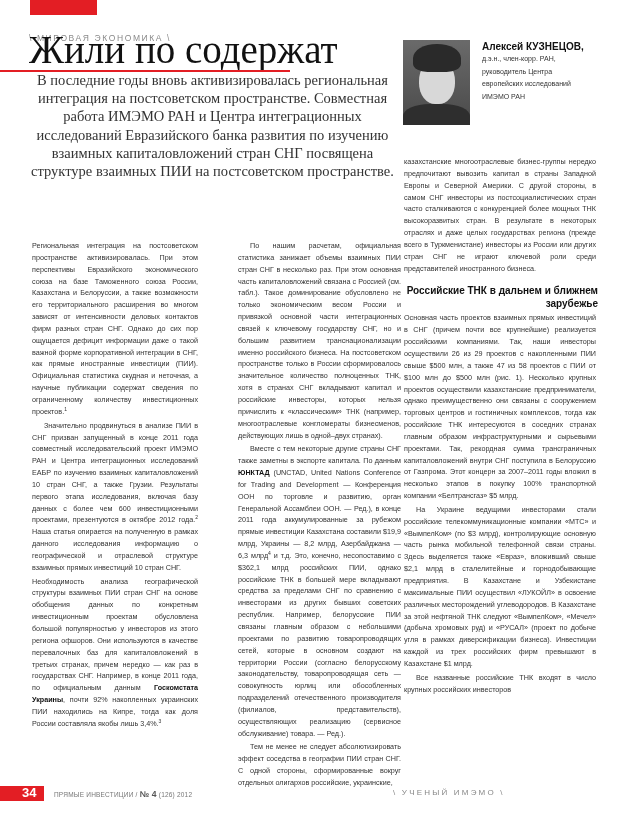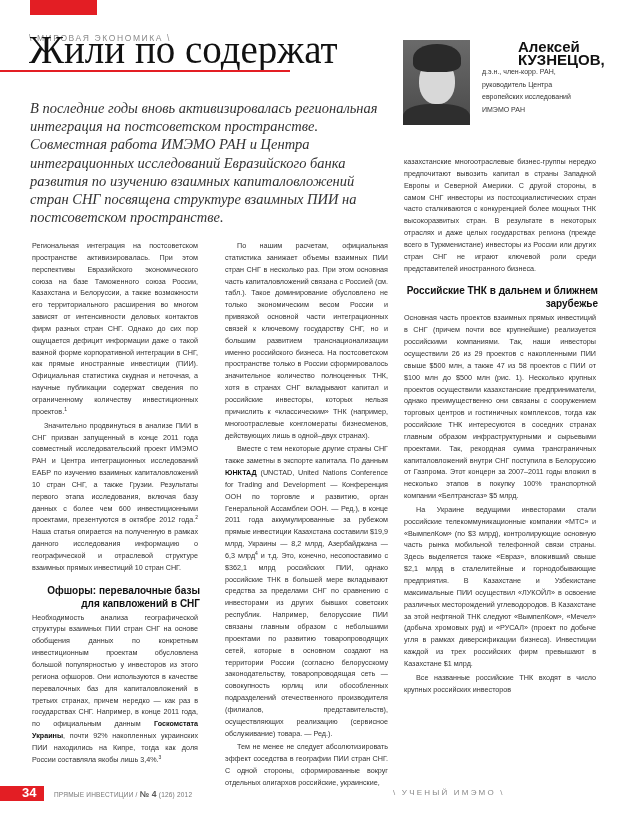--- a/index.html
+++ b/index.html
@@ -7,31 +7,31 @@
   .abs { position: absolute; }
   .red-bar { left: 30px; top: 0; width: 67px; height: 15px; background: #e31e24; }
   .section-label { left: 29px; top: 21px; font-size: 8.5px; font-weight: normal; letter-spacing: 1.6px; color: #8a8a8a; white-space: nowrap; margin-top: 12px; }
   .title { left: 29px; top: 28px; font-family: "Liberation Serif", serif; font-size: 39px; color: #111; white-space: nowrap; line-height: 44px; }
   .title-rule { left: 0; top: 70px; width: 290px; height: 2px; background: #e31e24; }
   .photo { left: 403px; top: 40px; width: 67px; height: 85px; background: linear-gradient(180deg, #6a6a6a 0%, #4a4a4a 100%); overflow: hidden; }
   .photo .face { position: absolute; left: 16px; top: 18px; width: 36px; height: 46px; border-radius: 50% 50% 45% 45%; background: #d8d8d8; }
   .photo .hair { position: absolute; left: 10px; top: 4px; width: 48px; height: 28px; border-radius: 50% 50% 30% 30%; background: #2a2a2a; }
   .photo .shoulders { position: absolute; left: 0; top: 64px; width: 67px; height: 30px; border-radius: 40% 40% 0 0; background: #2e2e2e; }
   .author { left: 482px; top: 40px; width: 140px; }
-  .author-name { font-size: 15px; font-weight: bold; color: #111; line-height: 13px; margin-left: 36px; }
+  .author-name { font-size: 10px; font-weight: bold; color: #111; line-height: 13px; }
   .author-line { font-size: 7px; color: #333; line-height: 12.5px; }
-  .lead { left: 30px; top: 99px; width: 365px; font-family: "Liberation Serif", serif; font-style: italic; font-size: 14.5px; line-height: 18.2px; color: #333; }
+  .lead { left: 30px; top: 71px; width: 365px; font-family: "Liberation Serif", serif; font-size: 14.5px; line-height: 18.2px; color: #333; text-align: center; }
   .col { position: absolute; font-size: 7.2px; line-height: 11.85px; color: #333; text-align: justify; hyphens: auto; }
   .col p { margin: 2px; }
   .col p.indent { text-indent: 12px; }
   .col h3 { margin: 10px 0 2px 0; font-size: 10px; line-height: 13px; font-weight: bold; color: #111; text-align: right; }
   .col b { color: #111; }
   .col sup { font-size: 5px; line-height: 0; }
   .col1 { left: 30px; top: 238px; width: 170px; }
-  .col2 { left: 223px; top: 238px; width: 167px; }
+  .col2 { left: 236px; top: 238px; width: 167px; }
   .col3 { left: 402px; top: 154px; width: 196px; }
   .footer-box { left: 0; top: 786px; width: 44px; height: 15px; background: #e31e24; }
   .page-num { left: 22px; top: 785px; font-size: 13px; font-weight: bold; color: #fff; line-height: 16px; }
   .footer-mag { left: 54px; top: 789px; font-size: 6.5px; color: #777; white-space: nowrap; letter-spacing: 0.2px; }
   .footer-mag .issue-no { font-size: 8.5px; font-weight: bold; color: #555; }
   .footer-section { left: 393px; top: 788px; font-size: 8px; color: #888; letter-spacing: 2.2px; white-space: nowrap; }
 </style>
 </head>
 <body>
 
@@ -51,21 +51,20 @@
   <div class="author-line">руководитель Центра</div>
   <div class="author-line">европейских исследований</div>
   <div class="author-line">ИМЭМО РАН</div>
 </div>
 
 <div class="abs lead">В последние годы вновь активизировалась региональная интеграция на постсоветском пространстве. Совместная работа ИМЭМО РАН и Центра интеграционных исследований Евразийского банка развития по изучению взаимных капиталовложений стран СНГ посвящена структуре взаимных ПИИ на постсоветском пространстве.</div>
 
 <div class="col col1">
   <p><span>Региональная интеграция на постсоветском пространстве активизировалась. При этом перспективы Евразийского экономического союза на базе Таможенного союза России, Казахстана и Белоруссии, а также возможности его территориального расширения во многом зависят от интенсивности деловых контактов фирм разных стран СНГ. Однако до сих пор ощущается дефицит информации даже о такой важной форме корпоративной интеграции в СНГ, как прямые иностранные инвестиции (ПИИ). Официальная статистика скудная и неточная, а научные публикации содержат сведения по ограниченному количеству инвестиционных проектов.</span><sup>1</sup></p>
   <p class="indent"><span>Значительно продвинуться в анализе ПИИ в СНГ призван запущенный в конце 2011 года совместный исследовательский проект ИМЭМО РАН и Центра интеграционных исследований ЕАБР по изучению взаимных капиталовложений 10 стран СНГ, а также Грузии. Результаты первого этапа исследования, включая базу данных с более чем 600 инвестиционными проектами, презентуются в октябре 2012 года.</span><sup>2</sup><span> Наша статья опирается на полученную в рамках данного исследования информацию о географической и отраслевой структуре взаимных прямых инвестиций 10 стран СНГ.</span></p>
-  <h3>Офшоры: перевалочные базы для капвложений в СНГ</h3>
   <p><span>Необходимость анализа географической структуры взаимных ПИИ стран СНГ на основе обобщения данных по конкретным инвестиционным проектам обусловлена большой популярностью у инвесторов из этого региона офшоров. Они используются в качестве перевалочных баз для капиталовложений в третьих странах, причем нередко — как раз в государствах СНГ. Например, в конце 2011 года, по официальным данным </span><b>Госкомстата Украины</b><span>, почти 92% накопленных украинских ПИИ находились на Кипре, тогда как доля России составляла якобы лишь 3,4%.</span><sup>3</sup></p>
 </div>
 
 <div class="col col2">
   <p class="indent">По нашим расчетам, официальная статистика занижает объемы взаимных ПИИ стран СНГ в несколько раз. При этом основная часть капиталовложений связана с Россией (см. табл.). Такое доминирование обусловлено не только экономическим весом России и привязкой основной части интеграционных связей к ключевому государству СНГ, но и большим развитием транснационализации именно российского бизнеса. На постсоветском пространстве только в России сформировалось значительное количество полноценных ТНК, хотя в странах СНГ вкладывают капитал и российские инвесторы, которых нельзя причислить к «классическим» ТНК (например, многоотраслевые конгломераты бизнесменов, действующих лишь в одной–двух странах).</p>
   <p class="indent"><span>Вместе с тем некоторые другие страны СНГ также заметны в экспорте капитала. По данным </span><b>ЮНКТАД</b><span> (UNCTAD, United Nations Conference for Trading and Development — Конференция ООН по торговле и развитию, орган Генеральной Ассамблеи ООН. — Ред.), в конце 2011 года аккумулированные за рубежом прямые инвестиции Казахстана составили $19,9 млрд, Украины — 8,2 млрд, Азербайджана — 6,3 млрд</span><sup>4</sup><span> и т.д. Это, конечно, несопоставимо с $362,1 млрд российских ПИИ, однако российские ТНК в большей мере вкладывают средства за пределами СНГ по сравнению с инвесторами из других бывших советских республик. Например, белорусские ПИИ связаны главным образом с небольшими проектами по развитию товаропроводящих сетей, которые в основном создают на территории России (согласно белорусскому законодательству, товаропроводящая сеть — совокупность юрлиц или обособленных подразделений отечественного производителя (филиалов, представительств), осуществляющих реализацию (сервисное обслуживание) товара. — Ред.).</span></p>
   <p class="indent">Тем не менее не следует абсолютизировать эффект соседства в географии ПИИ стран СНГ. С одной стороны, сформированные вокруг отдельных олигархов российские, украинские,</p>
 </div>
 
 <div class="col col3">

